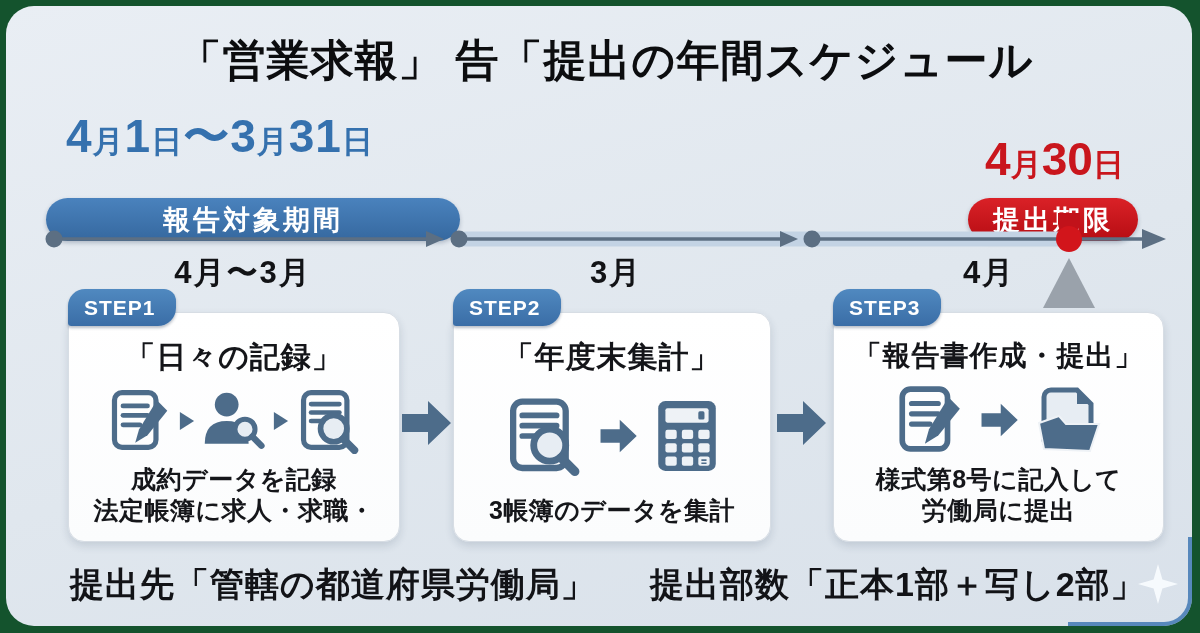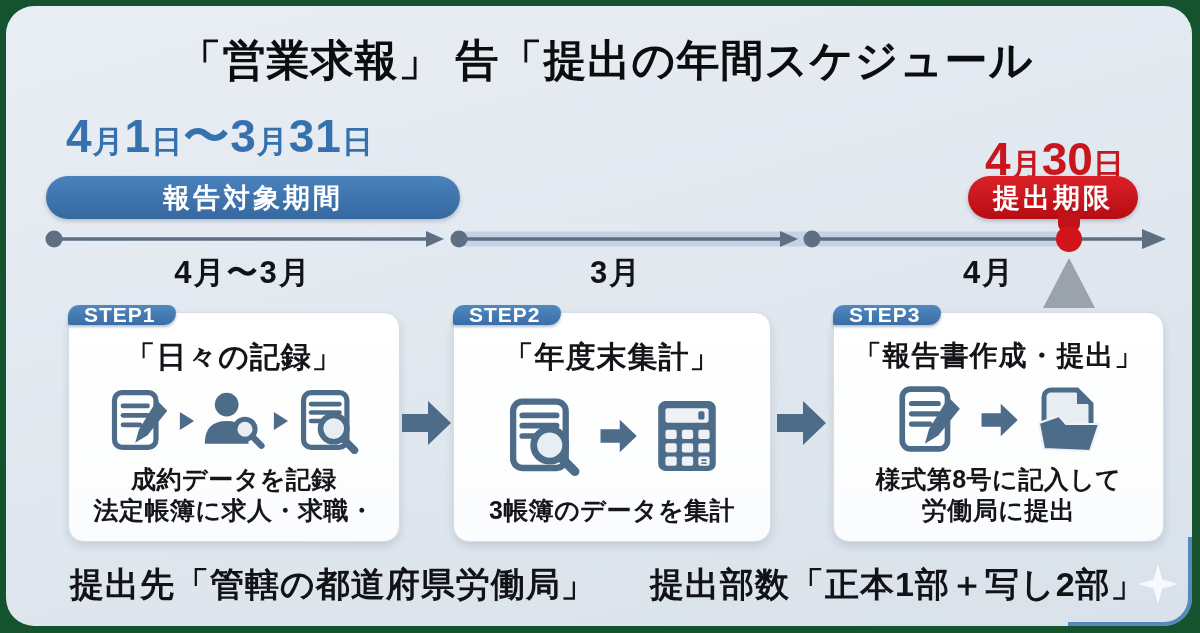--- a/index.html
+++ b/index.html
@@ -30,20 +30,21 @@
   .deadline-date{
     position:absolute;left:946px;top:98px;width:205px;text-align:center;
     font-size:46px;font-weight:900;color:#c9161d;margin-top:28px;
   }
   .date-unit{font-size:31px;}
   .pill{
     position:absolute;height:43px;border-radius:22px;
     display:flex;align-items:center;justify-content:center;
     color:#fff;font-size:27px;font-weight:800;letter-spacing:3px;
     box-shadow:0 2px 4px rgba(20,40,70,.25);
+    margin-top:22px;
   }
   .pill-blue{left:40px;top:170px;width:414px;background:linear-gradient(#4a82bd,#35689f);}
   .pill-red{left:962px;top:170px;width:170px;background:linear-gradient(#da2127,#b60d13);}
   .red-stem{
     position:absolute;left:1052px;top:207px;width:22px;height:20px;
     background:#c1121a;border-radius:0 0 9px 9px;
   }
   .timeline-svg{position:absolute;left:0;top:205px;width:1200px;height:62px;}
   .seg-label{
     position:absolute;top:246px;text-align:center;
@@ -62,21 +63,21 @@
     background:linear-gradient(#ffffff,#fbfcfd);
     border:1px solid #d7dde4;border-radius:16px;
     box-shadow:0 4px 8px rgba(30,50,80,.14);
     display:flex;flex-direction:column;align-items:center;
     box-sizing:border-box;padding:10px 6px 12px;
   }
   .card1{left:62px;width:332px;}
   .card2{left:447px;width:318px;}
   .card3{left:827px;width:331px;}
   .step-tag{
-    position:absolute;top:299px;height:20px;z-index:3;
+    position:absolute;top:283px;height:37px;z-index:3;
     display:flex;align-items:center;padding:0 20px 0 16px;
     background:linear-gradient(#5089c0,#3a6da6);
     border-radius:17px 12px 18px 3px;
     color:#fff;font-size:21px;font-weight:800;letter-spacing:1px;
     box-shadow:0 2px 3px rgba(20,40,70,.3);
   }
   .tag1{left:62px;}.tag2{left:447px;}.tag3{left:827px;}
   .card-title{
     margin-top:14px;font-size:30px;font-weight:900;color:#141519;
     letter-spacing:1px;white-space:nowrap;

